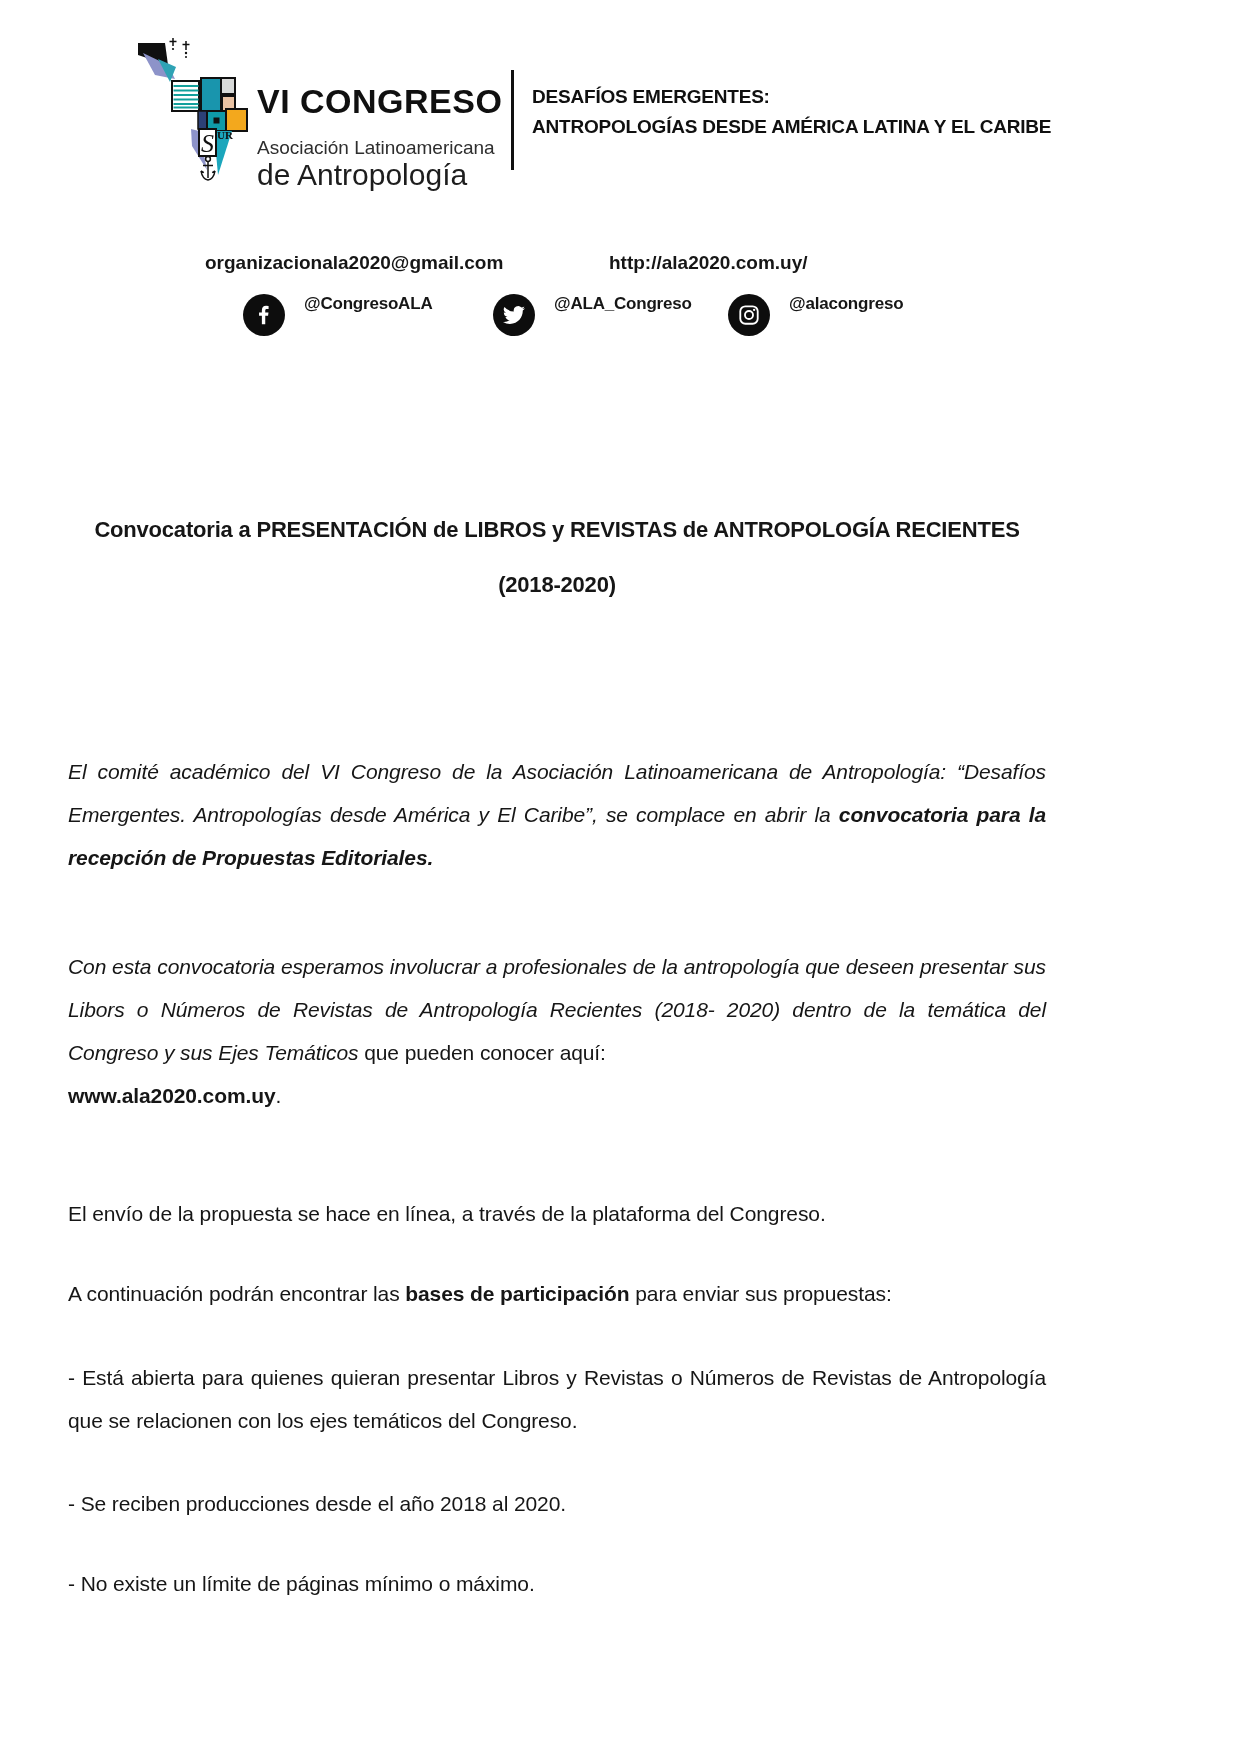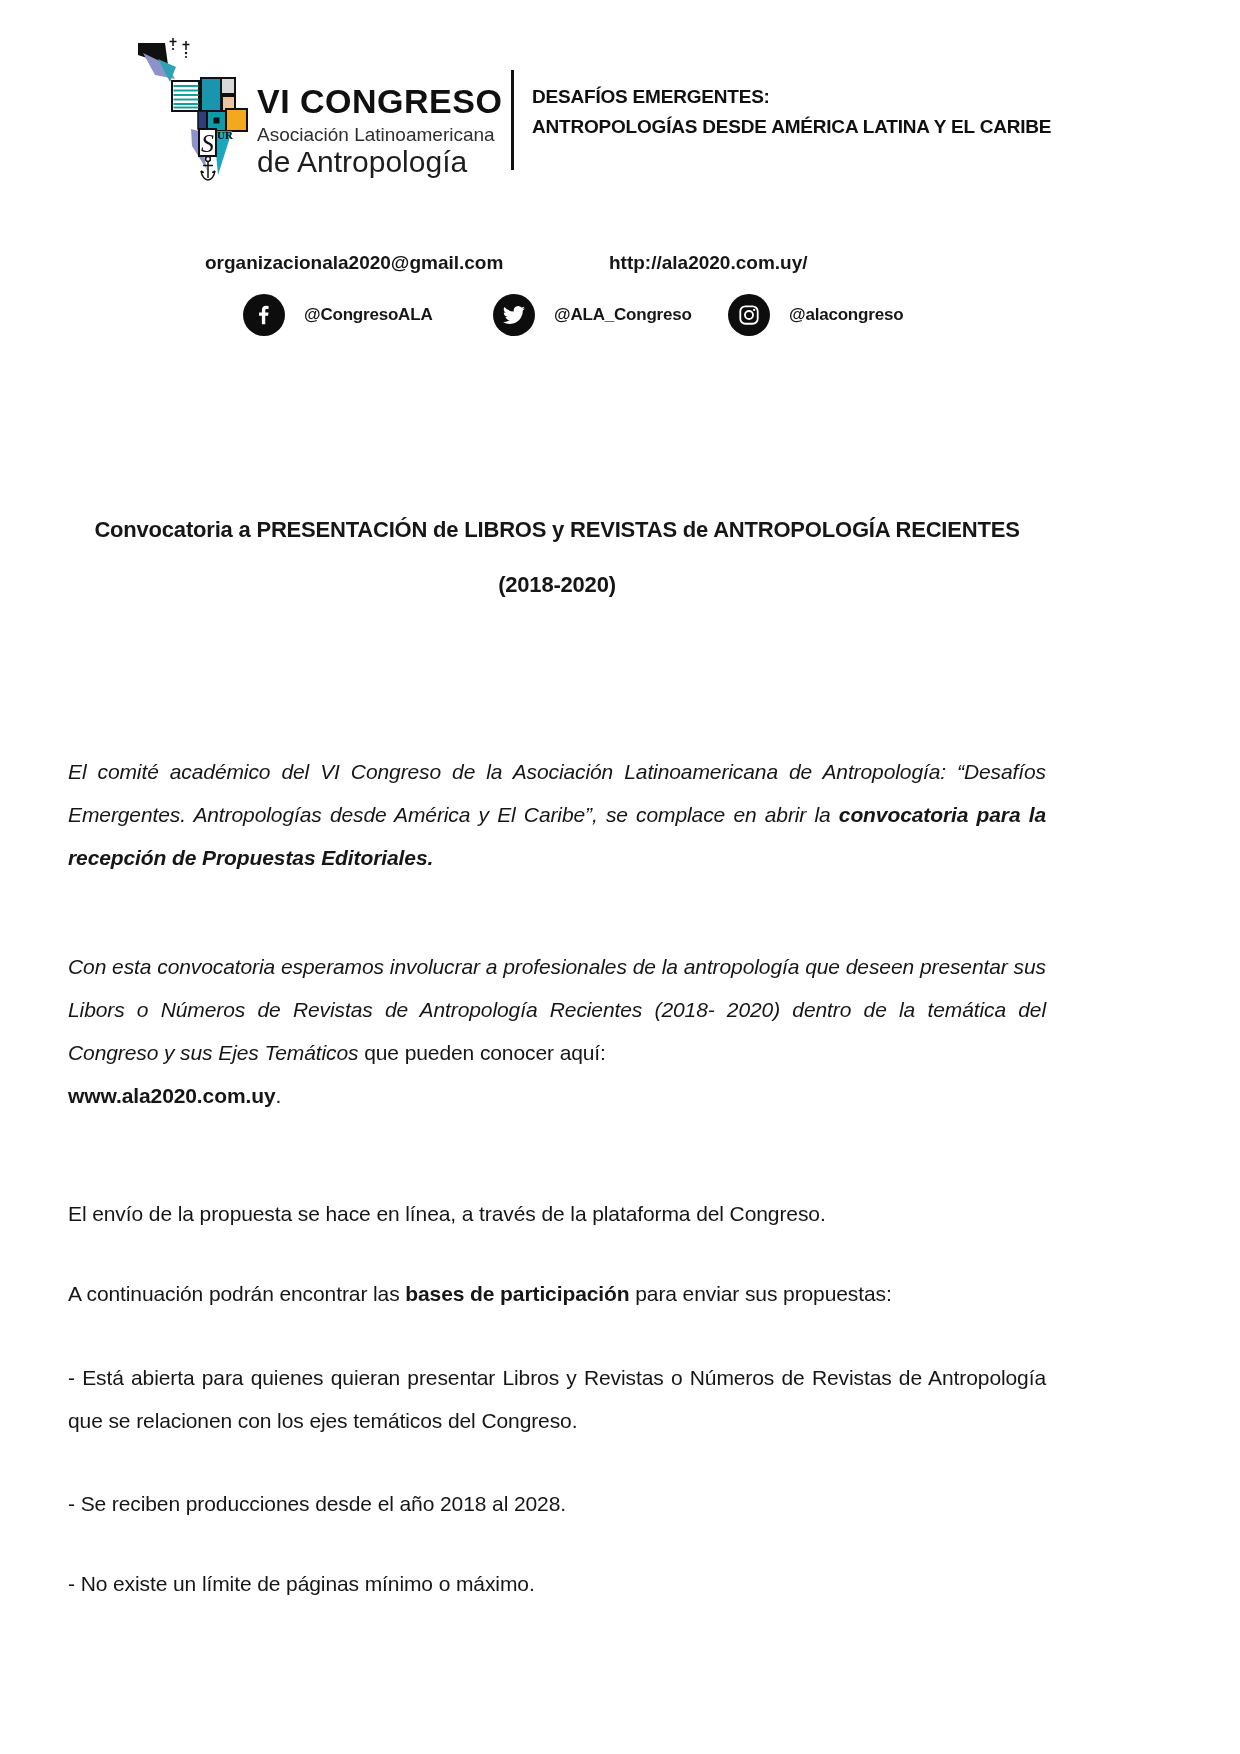--- a/index.html
+++ b/index.html
@@ -9,31 +9,31 @@
     background:#ffffff;
     font-family:"Liberation Sans",sans-serif;
     color:#161616;
     overflow:hidden;
   }
 
   
   .logo-art{position:absolute;left:113px;top:32px;width:135px;height:150px;}
   .logo-text{position:absolute;left:257px;top:84px;white-space:nowrap;}
   .logo-title{font-size:34px;font-weight:bold;letter-spacing:.5px;line-height:34px;color:#101010;}
-  .logo-sub1{font-size:19px;line-height:21px;margin-top:6px;color:#2e2e2e;}
+  .logo-sub1{font-size:19px;line-height:21px;margin-top:19px;color:#2e2e2e;}
   .logo-sub2{font-size:30px;line-height:32px;margin-top:1px;font-weight:400;color:#1d1d1d;}
   .header-divider{position:absolute;left:511px;top:70px;width:3px;height:100px;background:#101010;}
   .event{position:absolute;left:532px;top:82px;white-space:nowrap;}
   .ev-bold{font-size:19px;font-weight:bold;line-height:30px;letter-spacing:-.2px;color:#101010;}
   .ev-reg{font-size:19.5px;line-height:30px;color:#242424;}
 
   
   .contact-email{position:absolute;left:205px;top:252px;font-weight:bold;font-size:19px;}
   .contact-site{position:absolute;left:602px;top:252px;font-weight:bold;font-size:19px;margin-left:7px;}
-  .social-item{position:absolute;top:294px;display:flex;align-items:center;gap:19px;}
+  .social-item{position:absolute;top:294px;display:flex;align-items:flex-start;gap:19px;}
   .sicon{width:42px;height:42px;border-radius:50%;background:#0d0d0d;display:flex;align-items:center;justify-content:center;flex:0 0 auto;}
   .shandle{font-weight:bold;font-size:17px;letter-spacing:-.2px;}
 
   
   .doc-title{position:absolute;left:68px;width:978px;top:502px;text-align:center;
     font-size:22px;font-weight:bold;line-height:55px;letter-spacing:-.2px;}
 
   
   .para{position:absolute;left:68px;width:978px;margin:0;font-size:21px;line-height:43px;letter-spacing:-.1px;}
   .italic{font-style:italic;}
@@ -145,17 +145,17 @@
   <p class="para italic justify" style="top:750px"><span>El comité académico del VI Congreso de la Asociación Latinoamericana de Antropología: “Desafíos Emergentes. Antropologías desde América y El Caribe”, se complace en abrir la </span><b>convocatoria para la recepción de Propuestas Editoriales.</b></p>
 
   <p class="para italic justify" style="top:945px"><span>Con esta convocatoria esperamos involucrar a profesionales de la antropología que deseen presentar sus Libors o Números de Revistas de Antropología Recientes (2018- 2020) dentro de la temática del Congreso y sus Ejes Temáticos</span><span class="upright"> que pueden conocer aquí:</span><br><b class="upright">www.ala2020.com.uy</b><span class="upright">.</span></p>
 
   <p class="para" style="top:1192px">El envío de la propuesta se hace en línea, a través de la plataforma del Congreso.</p>
 
   <p class="para" style="top:1272px"><span>A continuación podrán encontrar las </span><b>bases de participación</b><span> para enviar sus propuestas:</span></p>
 
   <p class="para justify" style="top:1356px">- Está abierta para quienes quieran presentar Libros y Revistas o Números de Revistas de Antropología que se relacionen con los ejes temáticos del Congreso.</p>
 
-  <p class="para" style="top:1482px">- Se reciben producciones desde el año 2018 al 2028.</p>
+  <p class="para" style="top:1482px">- Se reciben producciones desde el año 2018 al 2020.</p>
 
   <p class="para" style="top:1562px">- No existe un límite de páginas mínimo o máximo.</p>
 
 </div>
 
 </body></html>

